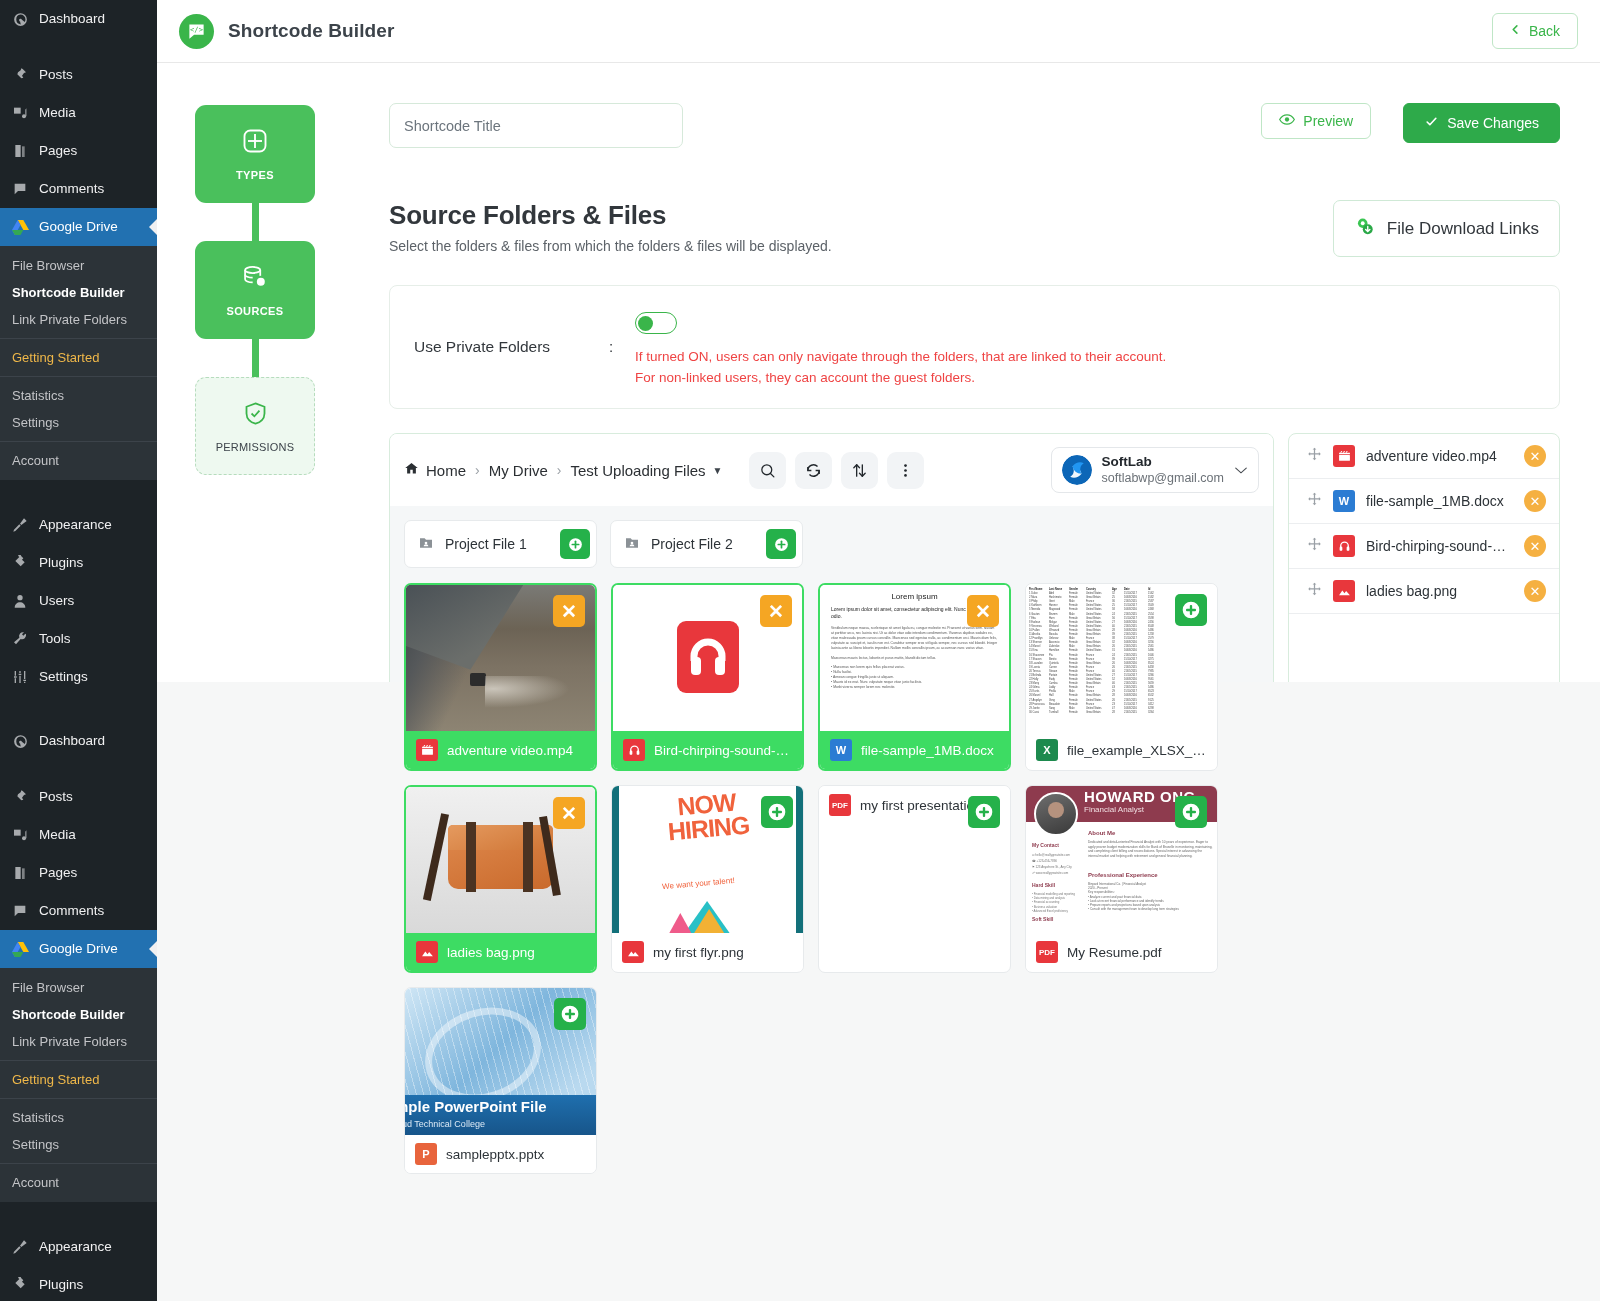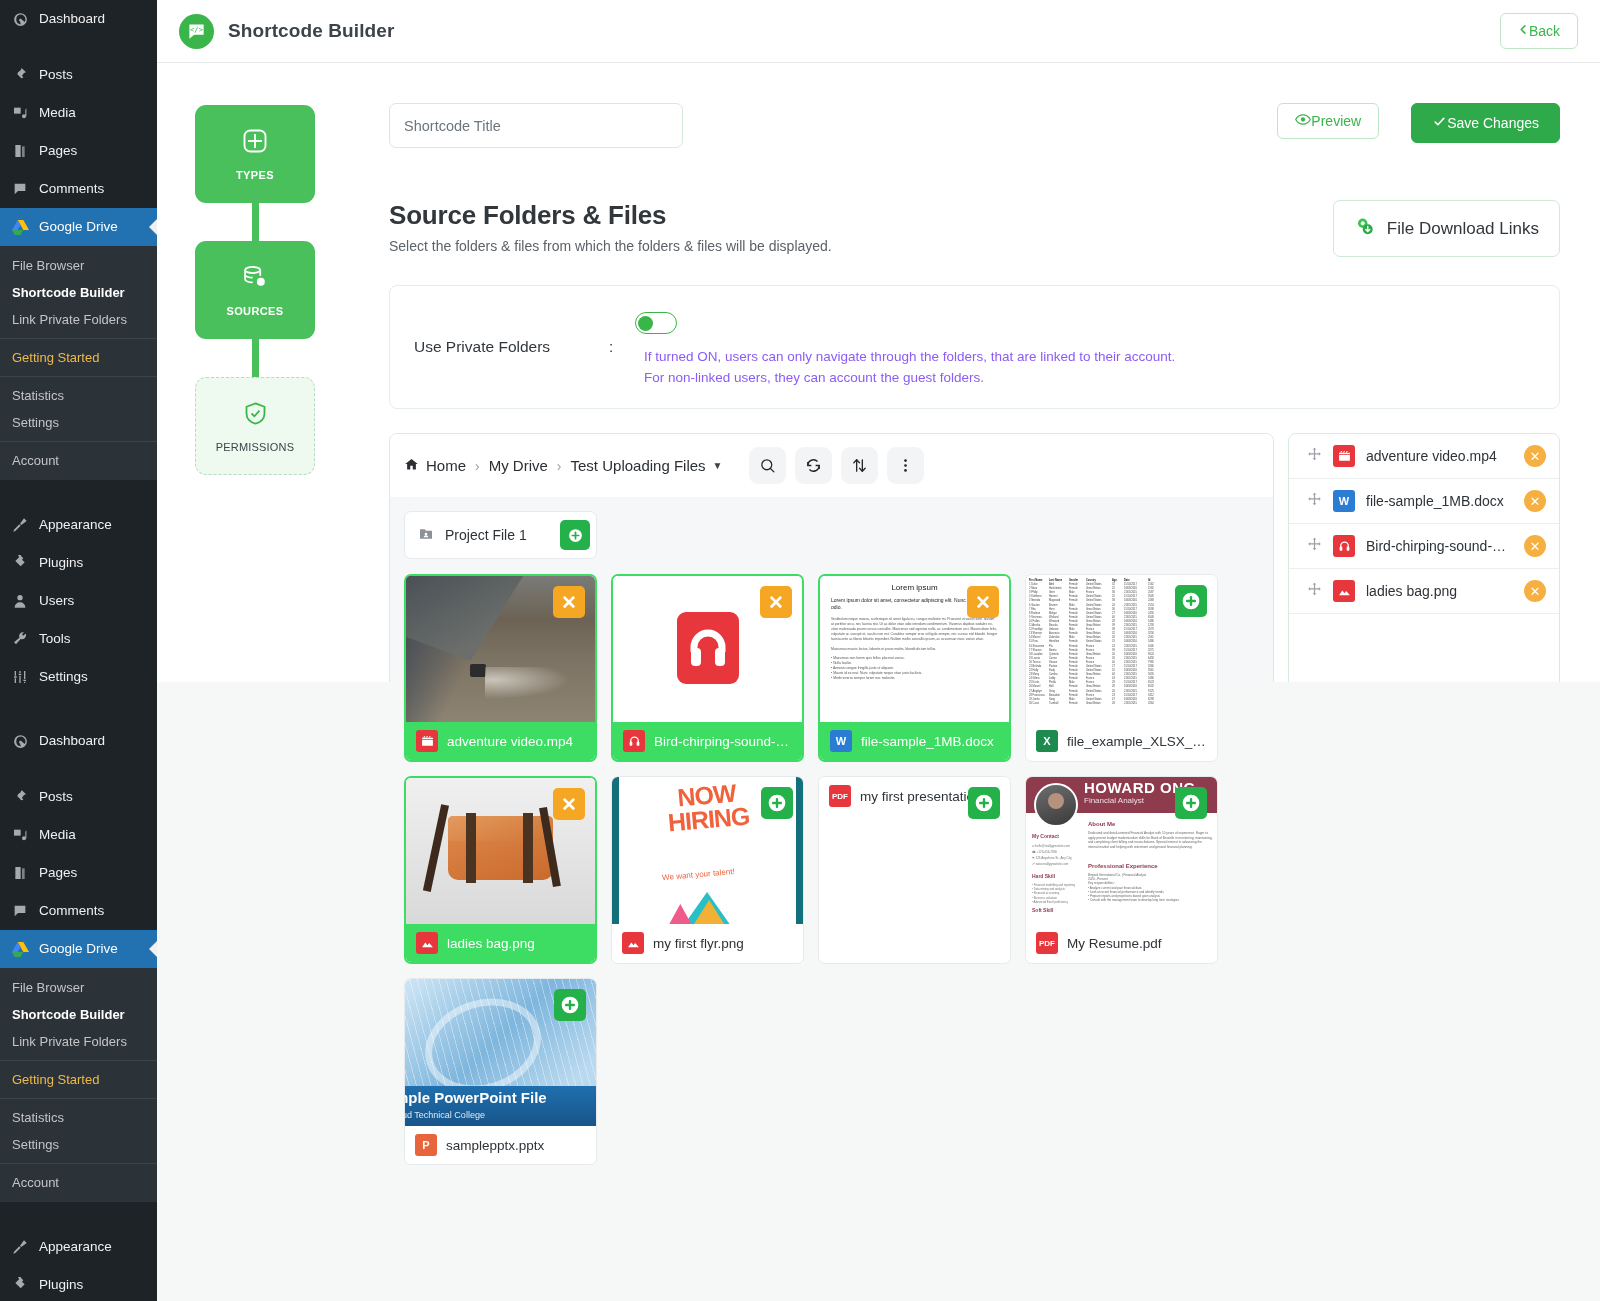--- a/index.html
+++ b/index.html
@@ -45,21 +45,21 @@
     padding: 0 22px 0 22px; border-bottom:1px solid #e8e8e8; flex:none;
   }
   .brand { display:flex; align-items:center; gap:14px; }
   .brand-logo {
     width:35px; height:35px; border-radius:50%; background:#3ab54a;
     display:flex; align-items:center; justify-content:center; color:#fff;
   }
   .brand-title { font-size:19px; font-weight:700; color:#3c434a; letter-spacing:.1px; }
   .topbar-spacer { flex:1; }
   .btn {
-    display:inline-flex; align-items:center; gap:0;
+    display:inline-flex; align-items:center; gap:8px;
     border-radius:6px; cursor:pointer; font-size:14px; white-space:nowrap;
   }
   .btn-outline-green {
     background:#fff; border:1px solid #bfe6c6; color:#3ab54a; padding:9px 17px; font-size:14px;
   }
   .btn-green { background:#2eaa4a; border:1px solid #2eaa4a; color:#fff; padding:11px 20px; font-weight:400; }
 
   .body-wrap { flex:1; display:flex; min-height:0; }
 
   
@@ -101,21 +101,21 @@
     padding: 26px 28px 20px 24px;
   }
   .priv-row { display:flex; align-items:flex-start; }
   .priv-label { width:195px; font-size:15.5px; color:#32373c; padding-top:26px; }
   .priv-colon { width:26px; font-size:15px; color:#32373c; padding-top:26px; }
   .toggle {
     width:42px; height:22px; border-radius:12px; border:1.5px solid #3ab54a; background:#fff;
     display:flex; align-items:center; padding:2px; cursor:pointer;
   }
   .toggle .knob { width:15px; height:15px; border-radius:50%; background:#3ab54a; }
-  .priv-desc { margin-top:12px; font-size:13.5px; color:#8b5cf6; line-height:21px;margin-left:9px; }
+  .priv-desc { margin-top:12px; font-size:13.5px; color:#ef4444; line-height:21px; }
 
   .browser-row { margin-top:24px; display:flex; gap:14px; align-items:flex-start; }
 
   .browser {
     flex:1; min-width:0; border:1px solid #d8ecdd; border-radius:8px; background:#fff;
     display:flex; flex-direction:column; overflow:hidden;
   }
   .browser-toolbar {
     display:flex; align-items:center; padding: 13px 14px; gap:10px; background:#fff;
   }
@@ -587,32 +587,63 @@
                   </span>
                 <span class="tool-btn">
                     <svg width="17" height="17" viewBox="0 0 24 24" fill="#23282d">
                       <circle cx="12" cy="5" r="1.9"></circle>
                       <circle cx="12" cy="12" r="1.9"></circle>
                       <circle cx="12" cy="19" r="1.9"></circle>
                     </svg>
                   </span>
               </div>
 
+              <div class="acct">
+                <span class="acct-logo">
+                  <svg width="30" height="30" viewBox="0 0 40 40">
+                      <circle cx="20" cy="20" r="20" fill="#0c66b7"></circle>
+                      <path d="M11 29c5-3 6-9 3-14 6 0 11 4 12 10-4 5-10 7-15 4z" fill="#fff" opacity=".95"></path>
+                      <path d="M29 11c-5 3-6 9-3 14-6 0-11-4-12-10 4-5 10-7 15-4z" fill="#2196f3"></path>
+                    </svg>
+                </span>
+                <span>
+                  <span class="acct-name" style="display:block">SoftLab</span>
+                  <span class="acct-mail" style="display:block">softlabwp@gmail.com</span>
+                </span>
+                <span class="acct-caret"><svg width="14" height="9" viewBox="0 0 24 14" fill="none" stroke="#4a4f54" stroke-width="2" stroke-linecap="round">
+                      <polyline points="3 3 12 11 21 3"></polyline>
+                    </svg></span>
+              </div>
             </div>
 
             <div class="browser-body">
 
               <div class="folders">
                 <div class="folder-card">
                   <span><svg width="16" height="16" viewBox="0 0 24 24" fill="#8b9196">
                         <path d="M3 5h7l2 2h9v12H3z"></path>
                         <circle cx="12" cy="12" r="2" fill="#fff"></circle>
                         <path d="M8.5 17c0-2 1.6-3.2 3.5-3.2S15.5 15 15.5 17z" fill="#fff"></path>
                       </svg></span>
                   <span class="folder-name">Project File 1</span>
+                  <span class="plus-btn">
+                      <svg width="17" height="17" viewBox="0 0 24 24" fill="none" stroke="#fff" stroke-width="2.4" stroke-linecap="round">
+                        <circle cx="12" cy="12" r="9" fill="#fff" stroke="none"></circle>
+                        <line x1="12" y1="7.5" x2="12" y2="16.5" stroke="#25b14a"></line>
+                        <line x1="7.5" y1="12" x2="16.5" y2="12" stroke="#25b14a"></line>
+                      </svg>
+                    </span>
+                </div>
+                <div class="folder-card">
+                  <span><svg width="16" height="16" viewBox="0 0 24 24" fill="#8b9196">
+                        <path d="M3 5h7l2 2h9v12H3z"></path>
+                        <circle cx="12" cy="12" r="2" fill="#fff"></circle>
+                        <path d="M8.5 17c0-2 1.6-3.2 3.5-3.2S15.5 15 15.5 17z" fill="#fff"></path>
+                      </svg></span>
+                  <span class="folder-name">Project File 2</span>
                   <span class="plus-btn">
                       <svg width="17" height="17" viewBox="0 0 24 24" fill="none" stroke="#fff" stroke-width="2.4" stroke-linecap="round">
                         <circle cx="12" cy="12" r="9" fill="#fff" stroke="none"></circle>
                         <line x1="12" y1="7.5" x2="12" y2="16.5" stroke="#25b14a"></line>
                         <line x1="7.5" y1="12" x2="16.5" y2="12" stroke="#25b14a"></line>
                       </svg>
                     </span>
                 </div>
               </div>
 

